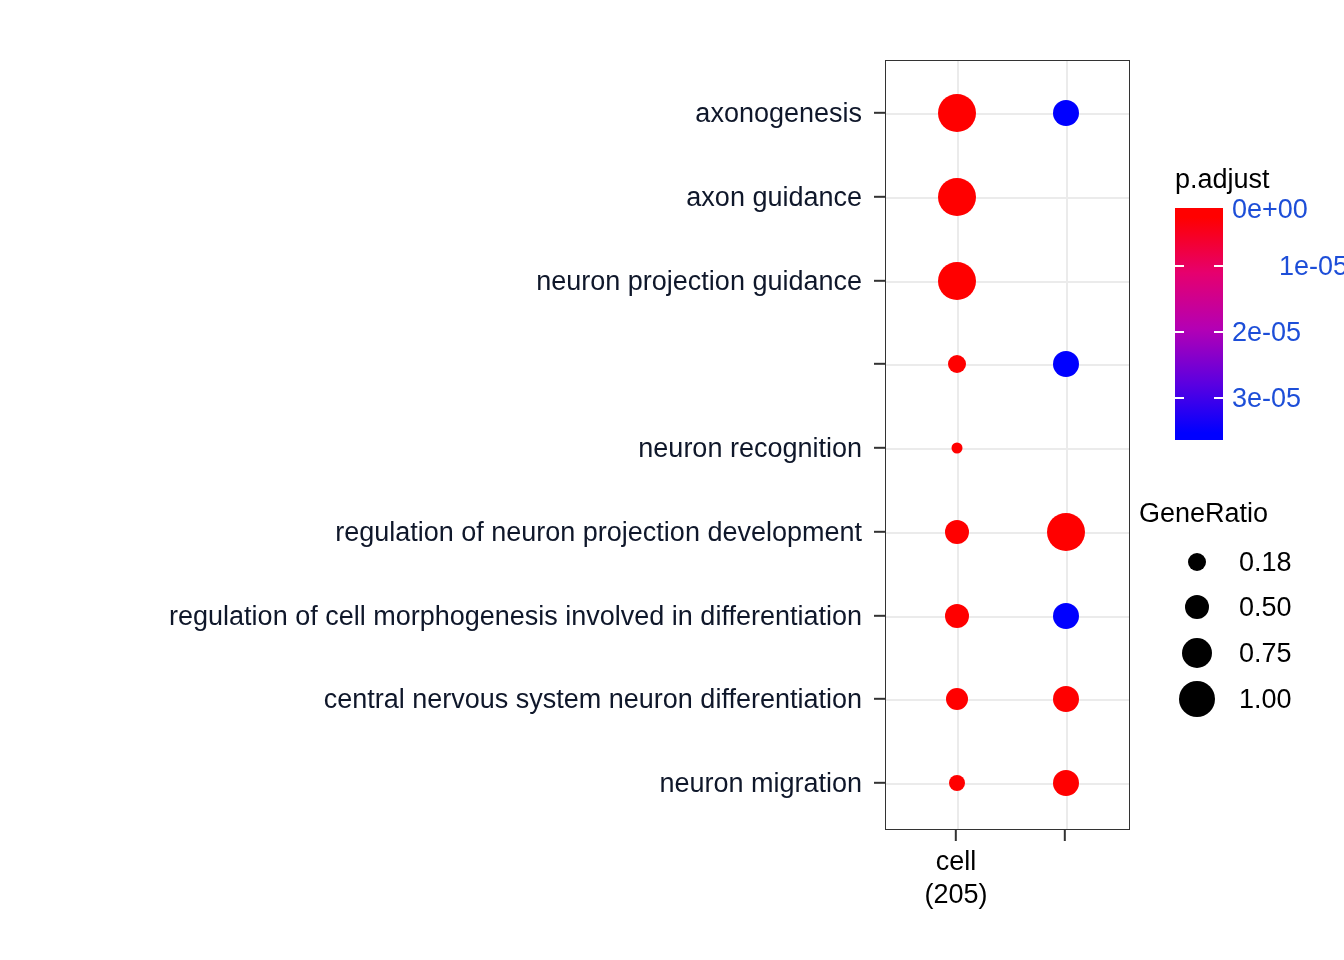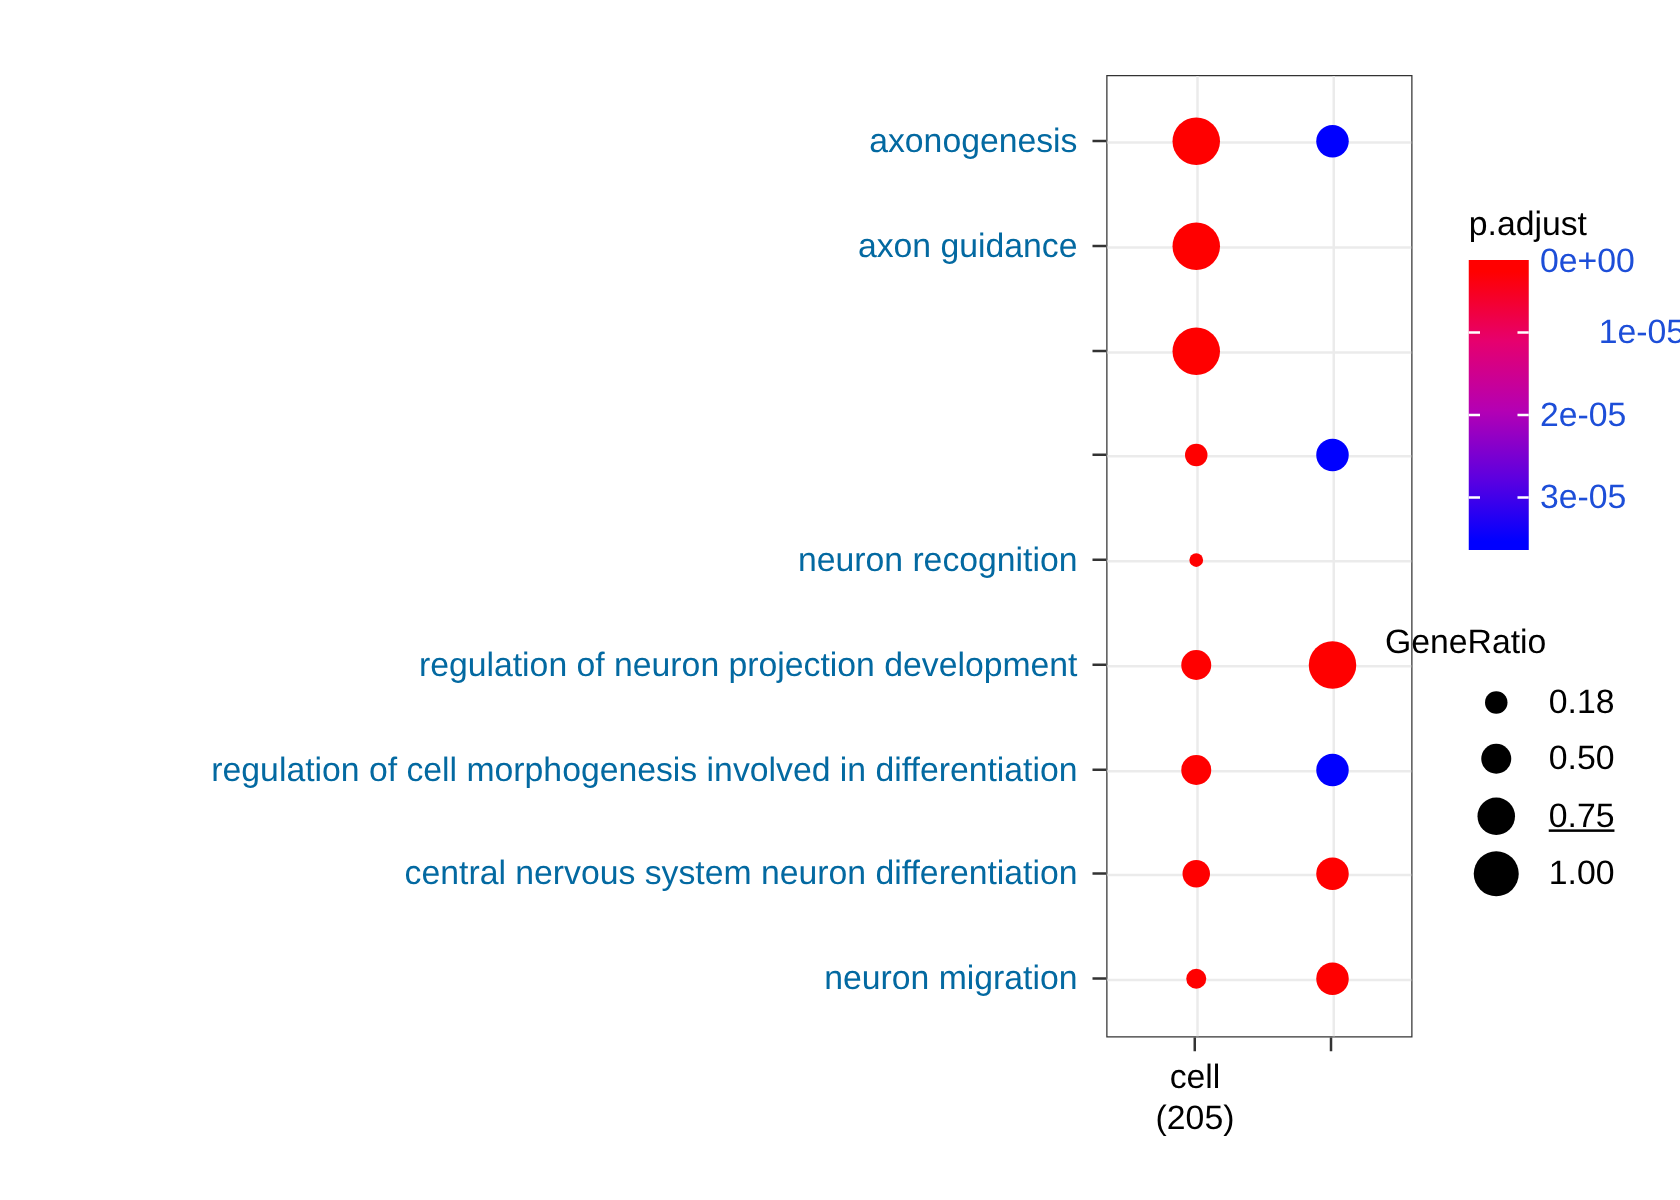--- a/index.html
+++ b/index.html
@@ -48,21 +48,21 @@
   }
 
   
   .ytick-label {
     position: absolute;
     right: 0;
     transform: translateY(-50%);
     text-align: right;
     white-space: nowrap;
     font-size: 27px;
-    color: #0369a1;
+    color: #0f172a;
     line-height: 1;
   }
   #y-labels {
     position: absolute;
     left: 0;
     top: 0;
     width: 862px;
     height: 960px;
   }
   .ytick-mark {
@@ -127,21 +127,21 @@
     left: 1232px;
     transform: translateY(-50%);
     font-size: 27px;
     color: #1d4ed8;
     white-space: nowrap;
     line-height: 1;
   }
 
   #legend-size-title {
     position: absolute;
-    left: 1108px;
+    left: 1139px;
     top: 500px;
   }
   .size-key {
     position: absolute;
     left: 1197px;
     transform: translate(-50%, -50%);
     border-radius: 50%;
     background: #000000;
   }
   .size-label {
@@ -155,20 +155,21 @@
   }
 </style>
 </head>
 <body>
 
 <div id="root">
 
   <div id="y-labels">
     <div class="ytick-label" style="top:113px;">axonogenesis</div>
     <div class="ytick-label" style="top:197px;margin-left:26px;">axon guidance</div>
+    <div class="ytick-label" style="top:281px;">neuron projection guidance</div>
     <div class="ytick-label" style="top:448px;">neuron recognition</div>
     <div class="ytick-label" style="top:532px;">regulation of neuron projection development</div>
     <div class="ytick-label" style="top:616px;">regulation of cell morphogenesis involved in differentiation</div>
     <div class="ytick-label" style="top:699px;">central nervous system neuron differentiation</div>
     <div class="ytick-label" style="top:783px;">neuron migration</div>
   </div>
 
   <div class="ytick-mark" style="top:113px;"></div>
   <div class="ytick-mark" style="top:197px;"></div>
   <div class="ytick-mark" style="top:281px;"></div>
@@ -245,16 +246,16 @@
 
   <div id="legend-size-title" class="legend-title">GeneRatio</div>
 
   <div class="size-key" style="top:562px; width:18px; height:18px;"></div>
   <div class="size-key" style="top:607px; width:24px; height:24px;"></div>
   <div class="size-key" style="top:653px; width:30px; height:30px;"></div>
   <div class="size-key" style="top:699px; width:36px; height:36px;"></div>
 
   <div class="size-label" style="top:562px;">0.18</div>
   <div class="size-label" style="top:607px;">0.50</div>
-  <div class="size-label" style="top:653px;text-decoration:underline;">0.75</div>
+  <div class="size-label" style="top:653px;">0.75</div>
   <div class="size-label" style="top:699px;">1.00</div>
 
 </div>
 
 </body></html>

